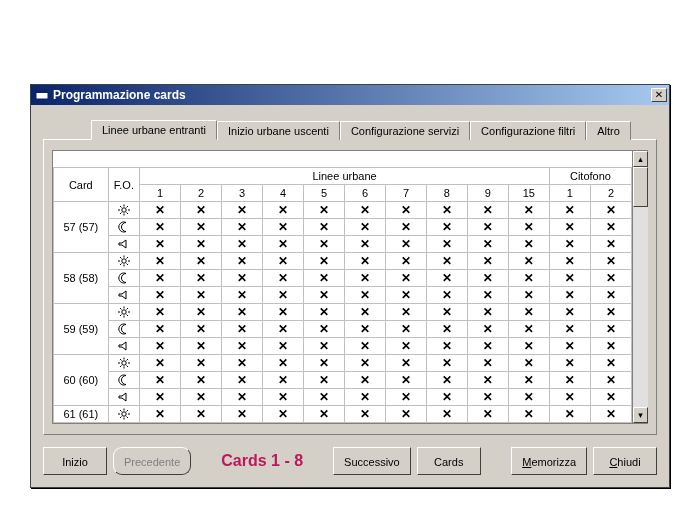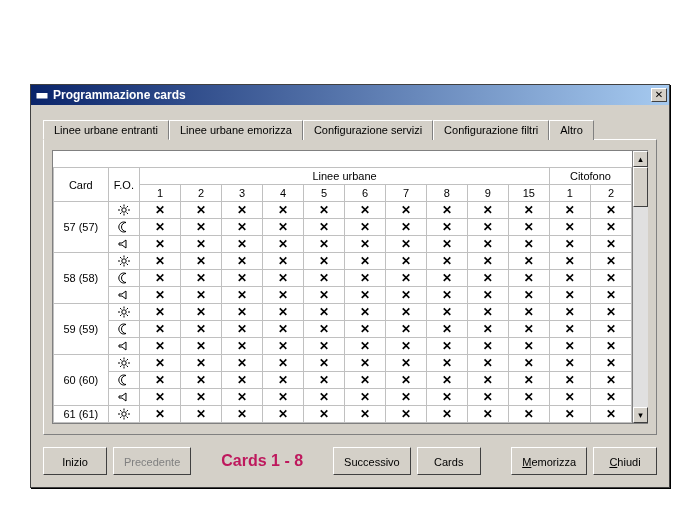--- a/index.html
+++ b/index.html
@@ -59,22 +59,24 @@
     text-align: center;
     color:#000;
     cursor: pointer;
   }
   .client {
     padding: 14px 12px 12px 12px;
   }
   
   .tabstrip {
     display: flex;
+    align-items: flex-end;
     position: relative;
     z-index: 2;
+    margin-left: 48px;
   }
   .tab {
     padding: 3px 10px 3px 10px;
     border: 1px solid #808080;
     border-bottom: none;
     background: var(--bg-window);
     margin-right: 0;
     border-top-color:#fff;
     border-left-color:#fff;
     position: relative;
@@ -163,21 +165,21 @@
     height:28px;
     padding: 8px 10px;
     background: var(--bg-window);
     border:1px solid #fff;
     border-right-color:#404040;
     border-bottom-color:#404040;
     font-family: Tahoma, Arial, sans-serif;
     font-size:11px;
     cursor:pointer;
   }
-  .btn[disabled]{ color:#808080; cursor:default;}
+  .btn[disabled]{ color:#808080; cursor:default;border-radius:9px;}
   .btn .ul { text-decoration: underline; }
   .range-label {
     color:#be185d;
     font-weight:bold;
     font-size:16px;
     padding: 0 24px;
   }
   .spacer { flex:1; }
 </style>
 </head>
@@ -192,21 +194,21 @@
         </svg>
     </span>
     <span class="title">Programmazione cards</span>
     <span class="win-btn">✕</span>
   </div>
 
   <div class="client">
 
     <div class="tabstrip">
       <div class="tab active"><span>Linee urbane entranti</span></div>
-      <div class="tab"><span>Linee urbane emorizza</span></div>
+      <div class="tab"><span>Inizio urbane uscenti</span></div>
       <div class="tab"><span>Configurazione servizi</span></div>
       <div class="tab"><span>Configurazione filtri</span></div>
       <div class="tab"><span>Altro</span></div>
     </div>
 
     <div class="tabpanel">
       <div class="grid-wrap">
         <div class="grid-scroll">
           <table class="grid">
             <colgroup>

